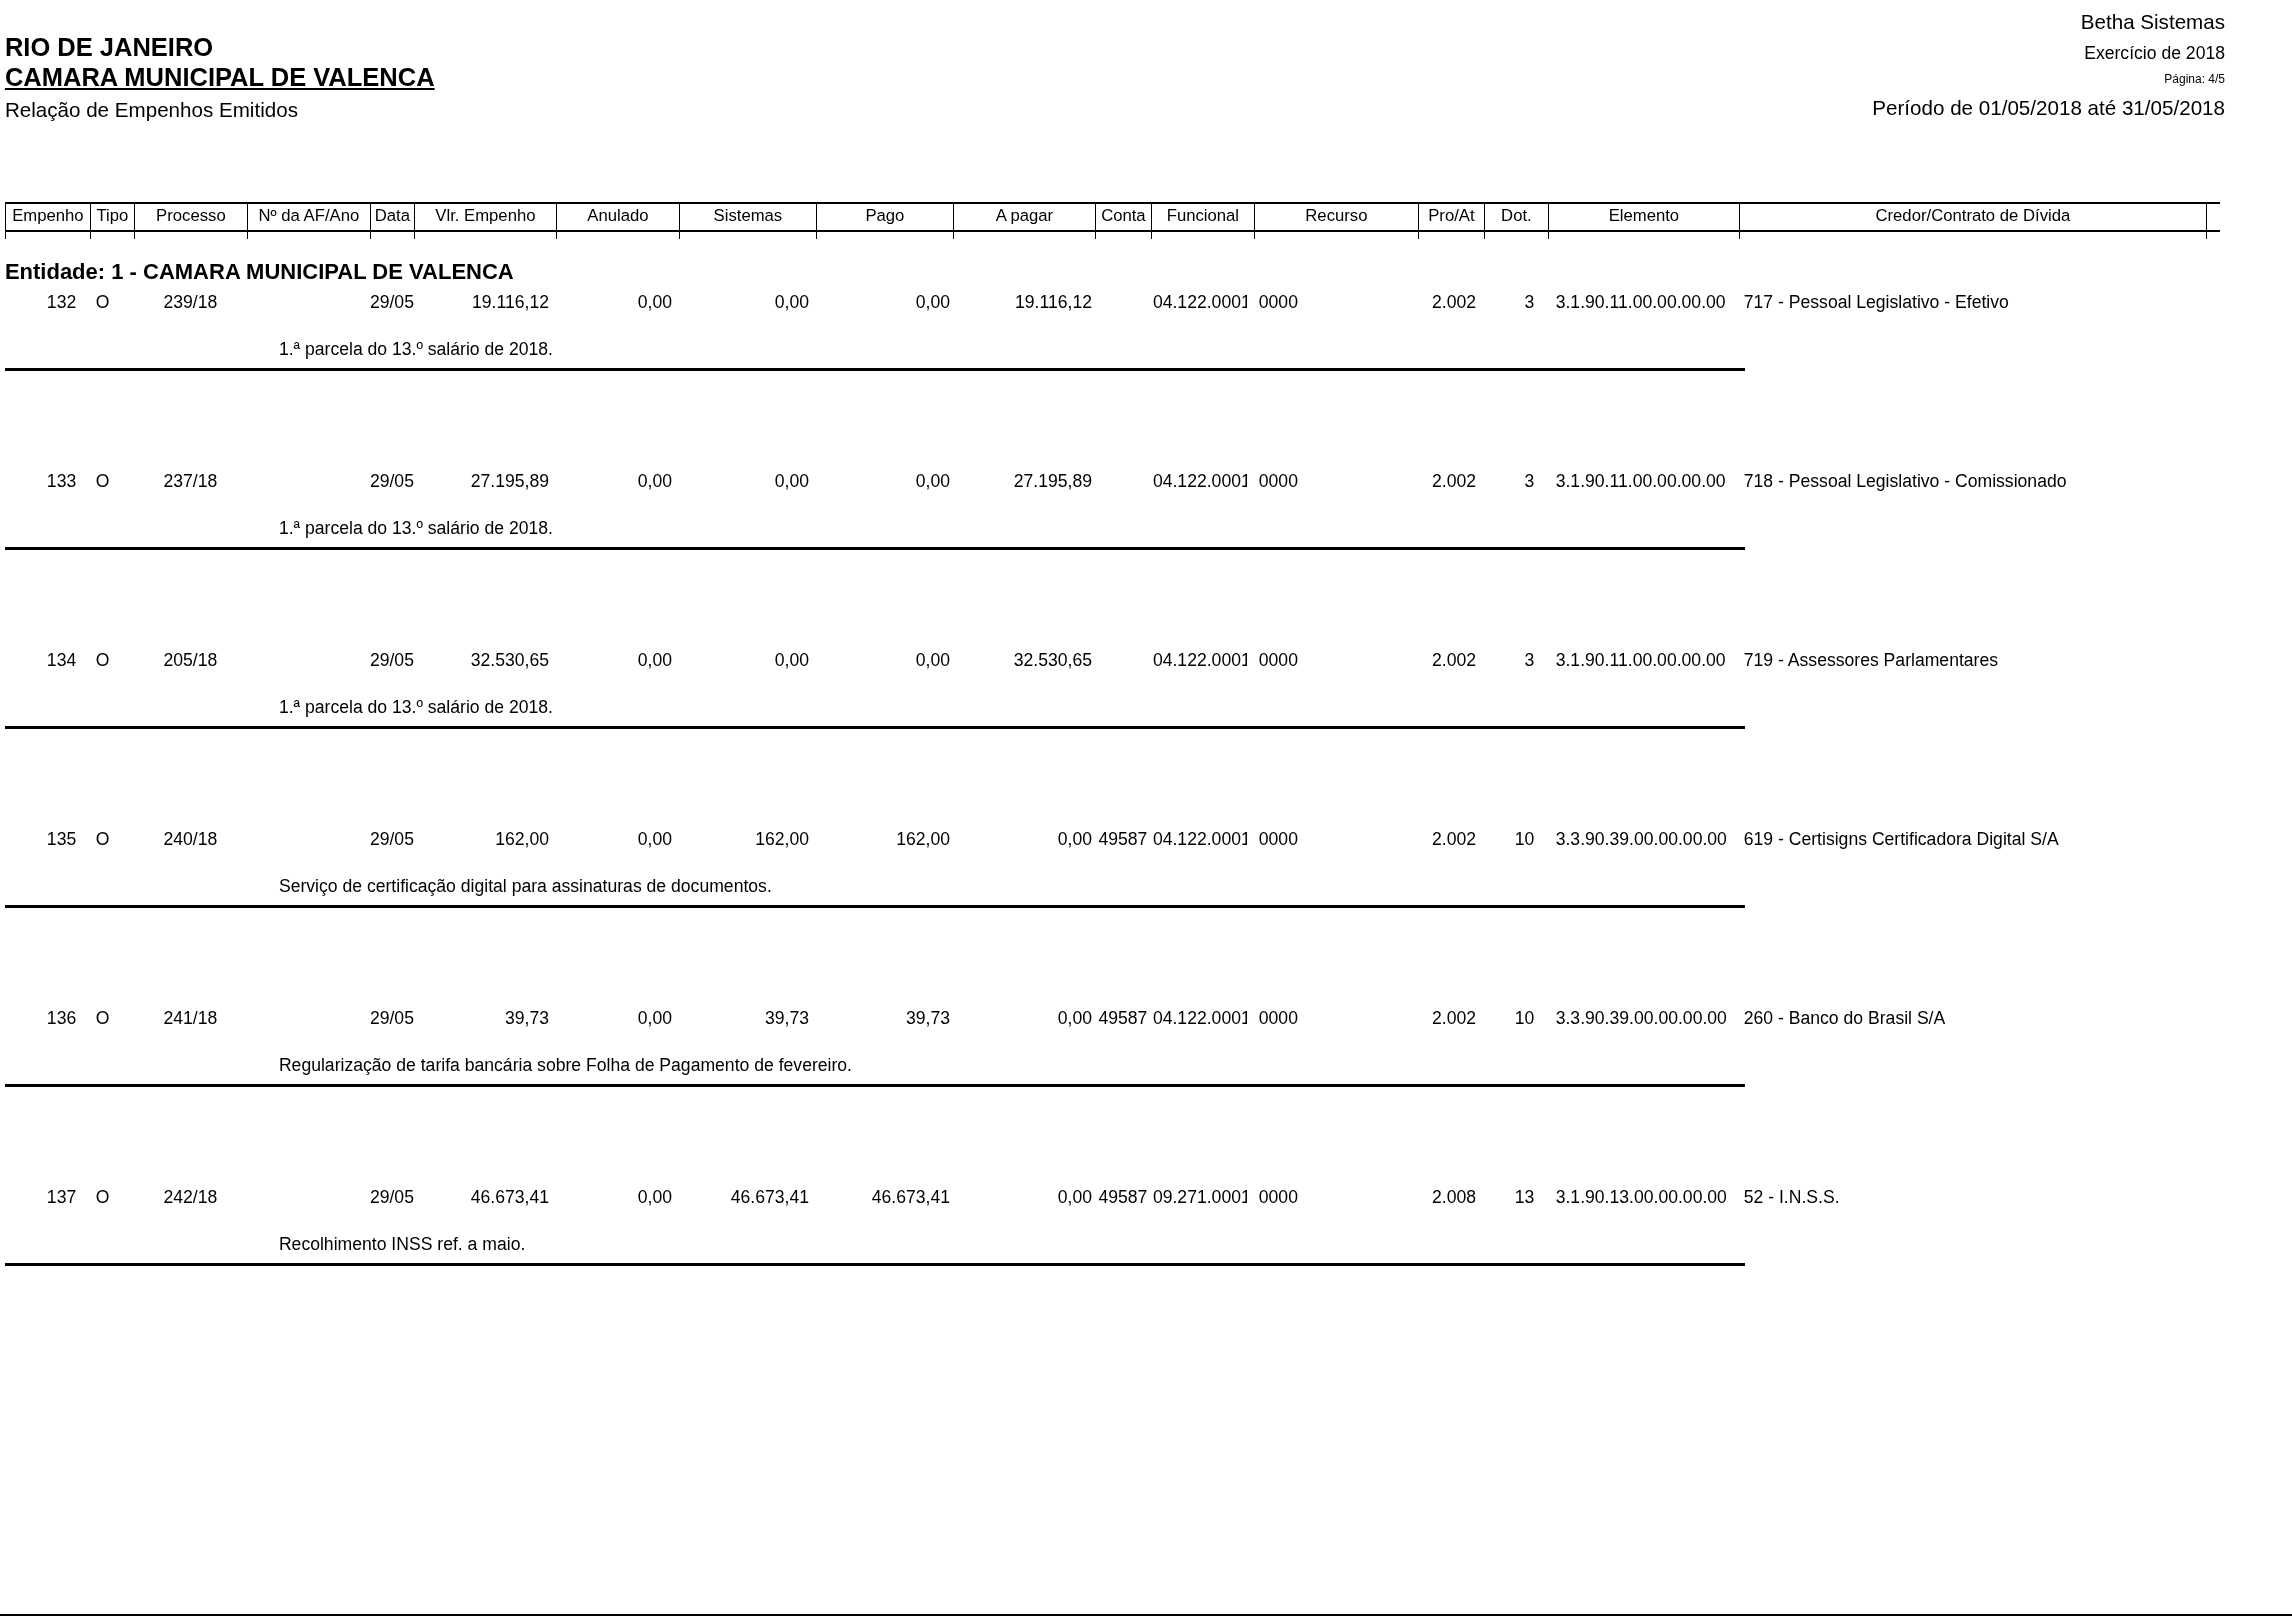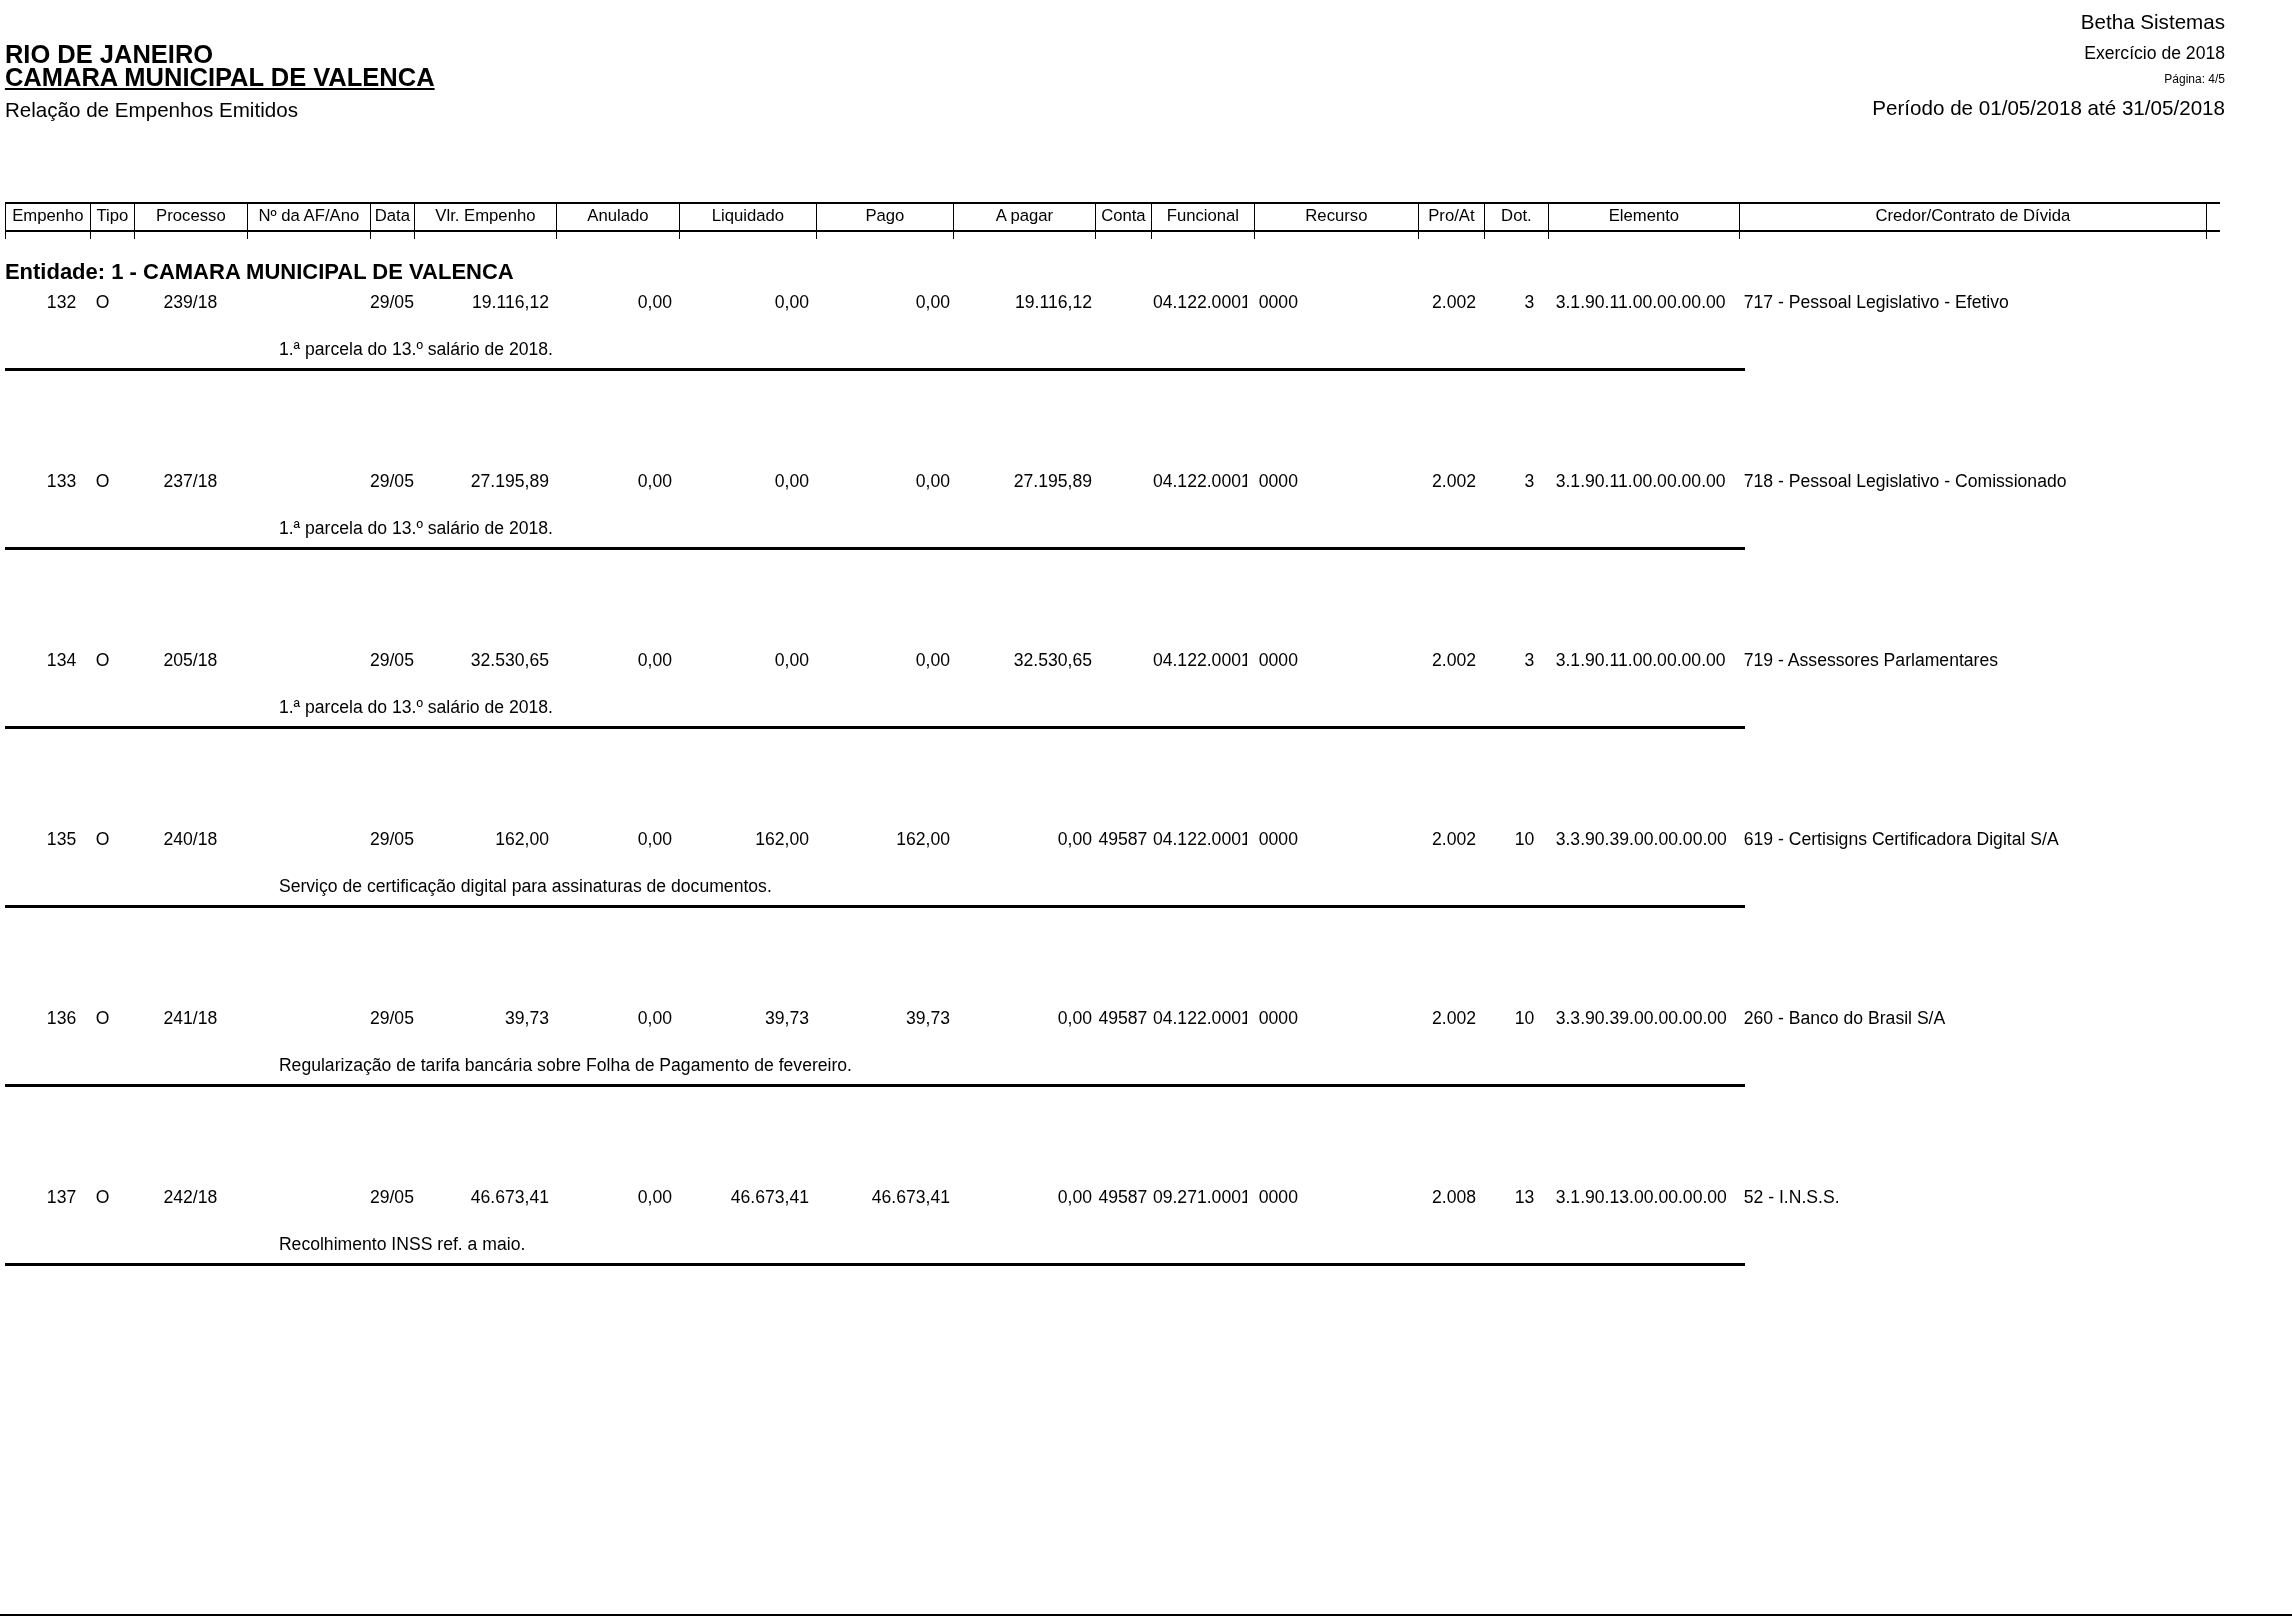--- a/index.html
+++ b/index.html
@@ -5,21 +5,21 @@
   html,body{margin:0;padding:0;background:#ffffff;}
   .page{
     position:relative;
     width:2293px;height:1620px;
     background:#ffffff;color:#000;
     font-family:"Liberation Sans",sans-serif;
     overflow:hidden;
   }
   
   .hl{position:absolute;left:4.9px;white-space:nowrap;}
-  .title1{top:40px;font-size:25.5px;font-weight:bold;}
+  .title1{top:33px;font-size:25.5px;font-weight:bold;}
   .title2{top:63px;font-size:25.5px;font-weight:bold;text-decoration:underline;}
   .title3{top:98px;font-size:20.6px;}
   .hr{position:absolute;right:68px;white-space:nowrap;text-align:right;}
   .r1{top:9.8px;font-size:20.6px;}
   .r2{top:43px;font-size:17.6px;}
   .r3{top:72px;font-size:12px;}
   .r4{top:96px;font-size:20.6px;}
   
   .table-area{position:absolute;top:182px;left:4.9px;width:2215px;}
   .thead{display:flex;border-top:2.9px solid #000;border-bottom:2.9px solid #000;margin-top:20px;}
@@ -78,21 +78,21 @@
   <div class="table-area">
 
     <div class="thead">
       <div class="hc c0">Empenho</div>
       <div class="hc c1">Tipo</div>
       <div class="hc c2">Processo</div>
       <div class="hc c3">Nº da AF/Ano</div>
       <div class="hc c4">Data</div>
       <div class="hc c5">Vlr. Empenho</div>
       <div class="hc c6">Anulado</div>
-      <div class="hc c7">Liquidado</div>
+      <div class="hc c7">Sistemas</div>
       <div class="hc c8">Pago</div>
       <div class="hc c9">A pagar</div>
       <div class="hc c10">Conta</div>
       <div class="hc c11">Funcional</div>
       <div class="hc c12">Recurso</div>
       <div class="hc c13">Pro/At</div>
       <div class="hc c14">Dot.</div>
       <div class="hc c15">Elemento</div>
       <div class="hc c16">Credor/Contrato de Dívida</div>
     </div>

